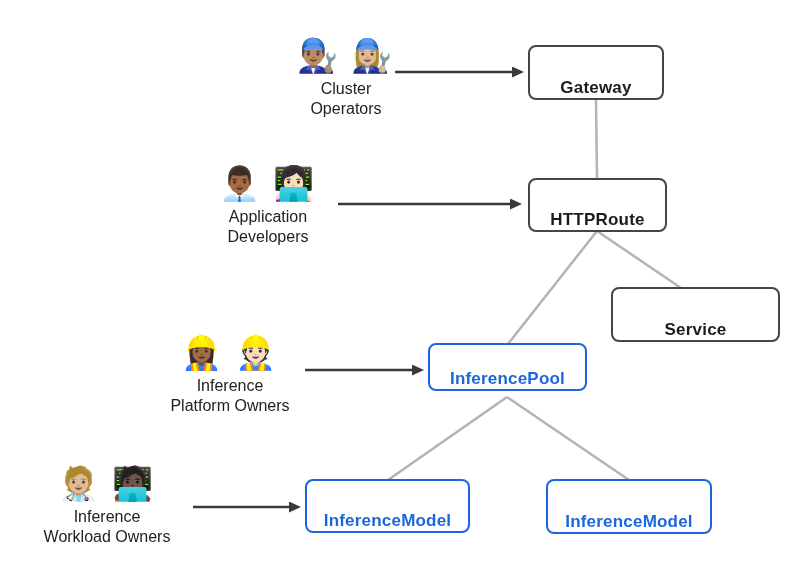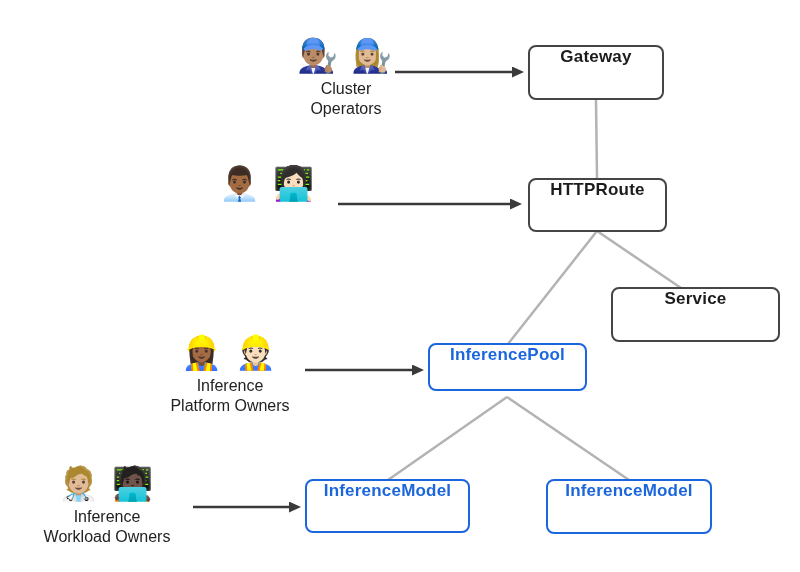--- a/index.html
+++ b/index.html
@@ -20,21 +20,21 @@
     overflow: hidden;
   }
   #edges {
     position: absolute;
     left: 0; top: 0;
     width: 800px; height: 572px;
   }
   .node {
     position: absolute;
     display: flex;
-    align-items: flex-start;
+    align-items: flex-end;
     justify-content: center;
     background: #ffffff;
     border-radius: 8px;
     font-size: 17px;
     font-weight: 700;
     letter-spacing: 0.2px;
     box-sizing: border-box;
   }
   .node.dark { border: 2.5px solid var(--box-dark); color: var(--text-dark); }
   .node.blue { border: 2.5px solid var(--blue); color: var(--blue); }
@@ -92,20 +92,22 @@
   </svg>
 
   <div class="persona" id="persona-cluster-operators">
     <div class="emojis">👨🏽‍🔧 👩🏼‍🔧</div>
     <div class="plabel">Cluster
 Operators</div>
   </div>
 
   <div class="persona" id="persona-application-developers">
     <div class="emojis">👨🏾‍💼 👩🏻‍💻</div>
+    <div class="plabel">Application
+Developers</div>
   </div>
 
   <div class="persona" id="persona-inference-platform-owners">
     <div class="emojis">👷🏾‍♀️ 👷🏻</div>
     <div class="plabel">Inference
 Platform Owners</div>
   </div>
 
   <div class="persona" id="persona-inference-workload-owners">
     <div class="emojis">🧑🏼‍⚕️ 🧑🏿‍💻</div>

